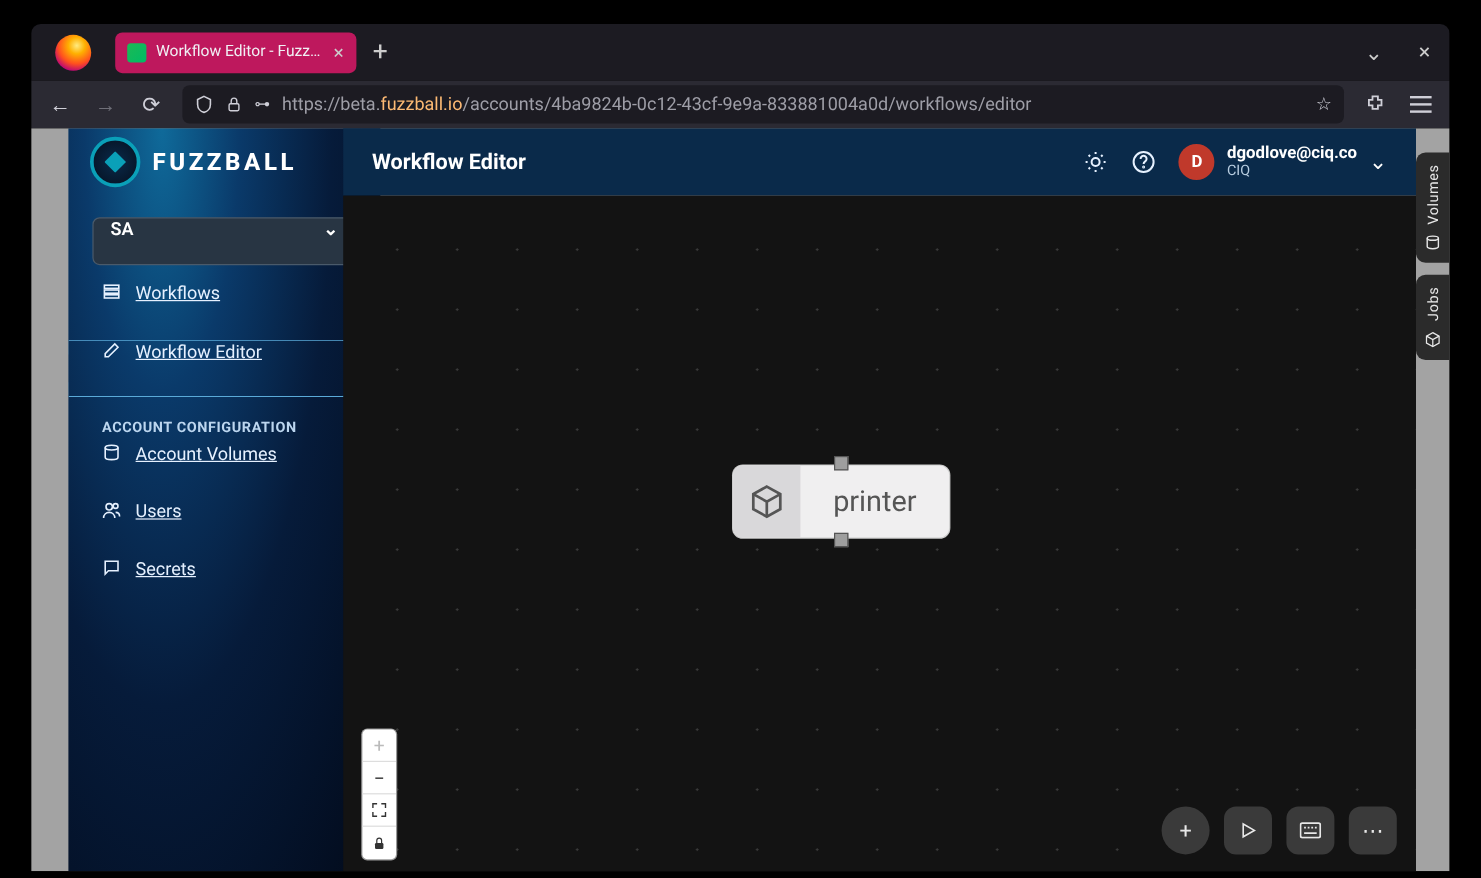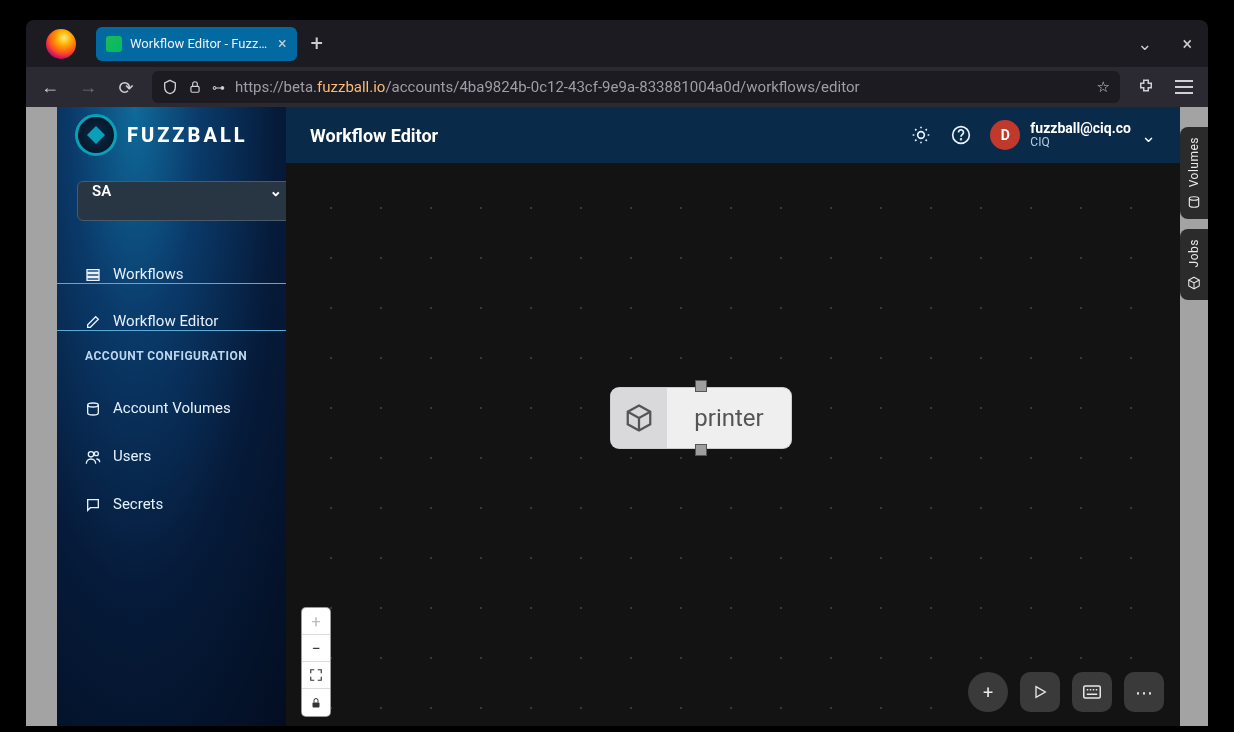--- a/index.html
+++ b/index.html
@@ -3,21 +3,21 @@
 <meta charset="utf-8">
 <style>
   * { box-sizing: border-box; margin:0; padding:0; }
   html,body { width:1234px; height:732px; font-family: "Segoe UI", Roboto, Arial, sans-serif; background:#000; overflow:hidden; }
 
   
   .os-top { height:20px; background:#000; }
   .browser-chrome { background:#000; margin:0 26px 0 26px; border-radius:8px 8px 0 0; overflow:hidden; }
   .tab-strip { height:47px; background:#1c1b22; display:flex; align-items:center; padding:0 6px; position:relative; }
   .ff-icon { width:30px; height:30px; margin:0 20px 0 14px; border-radius:50%; background: radial-gradient(circle at 60% 30%, #ffeb80 0%, #ffb000 25%, #ff4f1f 55%, #b5007d 80%); }
-  .tab { height:34px; background:#0369a1; border-radius:6px; display:flex; align-items:center; padding:0 10px; gap:8px; color:#f0f0f4; font-size:13px; max-width:210px; }
+  .tab { height:34px; background:#be185d; border-radius:6px; display:flex; align-items:center; padding:0 10px; gap:8px; color:#f0f0f4; font-size:13px; max-width:210px; }
   .tab-fav { width:16px; height:16px; border-radius:3px; background:linear-gradient(135deg,#1db954,#0b6); }
   .tab-title { white-space:nowrap; overflow:hidden; text-overflow:ellipsis; max-width:140px; }
   .tab-close { font-size:16px; color:#ccc; }
   .new-tab { color:#ccc; font-size:22px; margin-left:14px; }
   .tab-strip .right { margin-left:auto; display:flex; gap:30px; color:#ccc; align-items:center; padding-right:10px;}
   .chev-down { font-size:18px; }
   .win-close { font-size:18px; }
 
   .toolbar { height:40px; background:#2b2a33; display:flex; align-items:center; padding:0 12px; gap:14px; color:#cfcfd8; }
   .tb-btn { width:24px; height:24px; display:flex; align-items:center; justify-content:center; font-size:18px; }
@@ -33,21 +33,21 @@
   .app { position:relative; height:619px; display:flex; background:#a3a3a3;padding-left:31px; }
   .sidebar { width:260px; background: radial-gradient(ellipse at 30% 0%, #0f6a9a 0%, #0a3a6a 25%, #061b3a 55%, #020a1a 100%); color:#e6f1ff; display:flex; flex-direction:column; }
   .brand { height:56px; display:flex; align-items:center; gap:10px; padding:0 18px; }
   .brand-logo { width:42px; height:42px; border-radius:50%; border:3px solid #0aa0b8; background:radial-gradient(circle at 50% 50%, #0a2a4a, #05101f); display:flex; align-items:center; justify-content:center; }
   .brand-logo::after { content:""; width:18px; height:18px; background:#0aa0b8; clip-path: polygon(50% 0, 100% 50%, 50% 100%, 0 50%); }
   .brand-name { font-weight:800; letter-spacing:3px; font-size:20px; color:#fff; }
 
   .account-select { margin:18px 20px 14px; height:40px; border:1px solid #4a5a6a; border-radius:6px; background:#283543; display:flex; justify-content:space-between; padding:0 14px; color:#fff; font-weight:600; font-size:15px; }
 
   .nav { display:flex; flex-direction:column; }
-  .nav-item { height:48px; display:flex; align-items:flex-end; gap:12px; padding:0 28px; color:#e6f1ff; font-size:15px; position:relative; }
+  .nav-item { height:48px; display:flex; align-items:flex-start; gap:12px; padding:0 28px; color:#e6f1ff; font-size:15px; position:relative;text-decoration:underline; }
   .nav-item.active { border:1px solid #5aaad8; border-left:none; border-radius:0 30px 30px 0; margin-right:8px; }
   .nav-icon { width:16px; height:16px; display:inline-flex; align-items:center; justify-content:center; }
   .section-label { padding:18px 28px 6px; font-size:12px; font-weight:700; letter-spacing:0.5px; color:#bcd6ef; }
 
   .header { position:absolute; left:260px; right:28px; top:0; height:56px; background:#0a2a4a; display:flex; align-items:center; padding:0 24px; color:#fff; gap:18px; }
   .header-title { font-size:18px; font-weight:700; }
   .header .grow { flex:1; }
   .hdr-icon { width:22px; height:22px; display:flex; align-items:center; justify-content:center; color:#e6f1ff; font-size:18px; }
   .avatar { width:30px; height:30px; border-radius:50%; background:#c0392b; color:#fff; display:flex; align-items:center; justify-content:center; font-weight:700; font-size:14px; }
   .user { display:flex; align-items:center; gap:10px; }
@@ -217,21 +217,21 @@
       <div class="hdr-icon">
         <svg width="20" height="20" viewBox="0 0 24 24" fill="none" stroke="#e6f1ff" stroke-width="2">
             <circle cx="12" cy="12" r="10"></circle>
             <path d="M9 9a3 3 0 115 2c-1 1-2 1.5-2 3"></path>
             <circle cx="12" cy="17" r="0.5" fill="#e6f1ff"></circle>
           </svg>
       </div>
       <div class="user">
         <div class="avatar">D</div>
         <div class="user-info">
-          <span class="user-email">fuzzball@ciq.co</span>
+          <span class="user-email">dgodlove@ciq.co</span>
           <span class="user-org">CIQ</span>
         </div>
         <span style="font-size:18px;">⌄</span>
       </div>
     </div>
 
     <div class="canvas">
       <div class="node">
         <div class="node-handle top"></div>
         <div class="node-iconbox">

